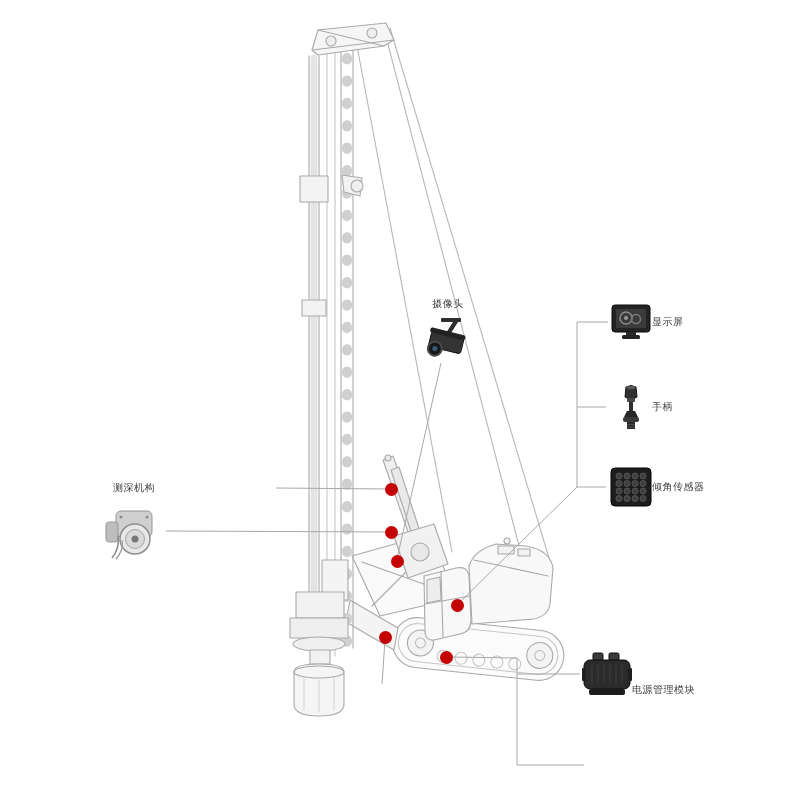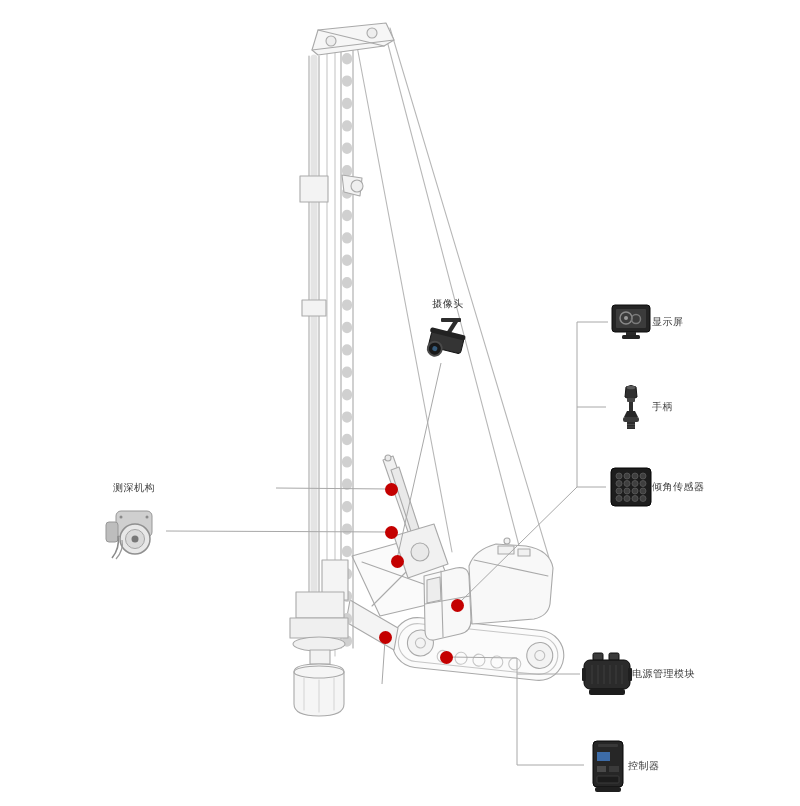--- a/index.html
+++ b/index.html
@@ -227,46 +227,34 @@
       <circle cx="43" cy="9" r="1.5" fill="#8a8a8a"></circle>
       <circle cx="31" cy="31" r="15" fill="#e8e8e8" stroke="#8f8f8f" stroke-width="1.5"></circle>
       <circle cx="31" cy="31" r="9.5" fill="#d9d9d9" stroke="#a5a5a5"></circle>
       <circle cx="31" cy="31" r="3.5" fill="#777777"></circle>
       <path d="M8,50 Q16,40 14,28" fill="none" stroke="#8a8a8a" stroke-width="1.6"></path>
       <path d="M12,51 Q20,42 18,32" fill="none" stroke="#9a9a9a" stroke-width="1.2"></path>
     </svg>
   </div>
 
 
-  <div class="comp row" style="left:582px;top:652px;">
+  <div class="comp row" style="left:582px;top:652px;align-items:flex-end;">
     <svg width="50" height="44" viewBox="0 0 50 44">
       <rect x="11" y="1" width="10" height="8" rx="1.5" fill="#3b3b3b" stroke="#0f0f0f"></rect>
       <rect x="27" y="1" width="10" height="8" rx="1.5" fill="#3b3b3b" stroke="#0f0f0f"></rect>
       <rect x="2" y="8" width="46" height="29" rx="6" fill="#2b2b2b" stroke="#0a0a0a"></rect>
       <g stroke="#3e3e3e">
         <line x1="10" y1="13" x2="10" y2="32"></line>
           <line x1="16" y1="13" x2="16" y2="32"></line>
         <line x1="22" y1="13" x2="22" y2="32"></line>
           <line x1="28" y1="13" x2="28" y2="32"></line>
         <line x1="34" y1="13" x2="34" y2="32"></line>
           <line x1="40" y1="13" x2="40" y2="32"></line>
       </g>
       <rect x="0" y="16" width="4" height="13" rx="1" fill="#1f1f1f"></rect>
       <rect x="46" y="16" width="4" height="13" rx="1" fill="#1f1f1f"></rect>
       <rect x="7" y="37" width="36" height="6" rx="2" fill="#1c1c1c"></rect>
     </svg>
     <span class="lbl">电源管理模块</span>
   </div>
 
-  <div class="comp row" style="left:588px;top:740px;">
-    <svg width="40" height="52" viewBox="0 0 40 52">
-      <rect x="5" y="1" width="30" height="46" rx="4" fill="#262626" stroke="#060606"></rect>
-      <rect x="10" y="4" width="20" height="3" rx="1" fill="#383838"></rect>
-      <rect x="9" y="12" width="13" height="9" fill="#3d6ca8"></rect>
-      <rect x="9" y="26" width="9" height="6" fill="#4a4a4a"></rect>
-      <rect x="21" y="26" width="10" height="6" fill="#3a3a3a"></rect>
-      <rect x="9" y="36" width="22" height="7" rx="1" fill="#1c1c1c" stroke="#3a3a3a"></rect>
-      <rect x="7" y="47" width="26" height="5" rx="2" fill="#1f1f1f"></rect>
-    </svg>
-    <span class="lbl">控制器</span>
-  </div>
 
 </div>
 
 </body></html>

